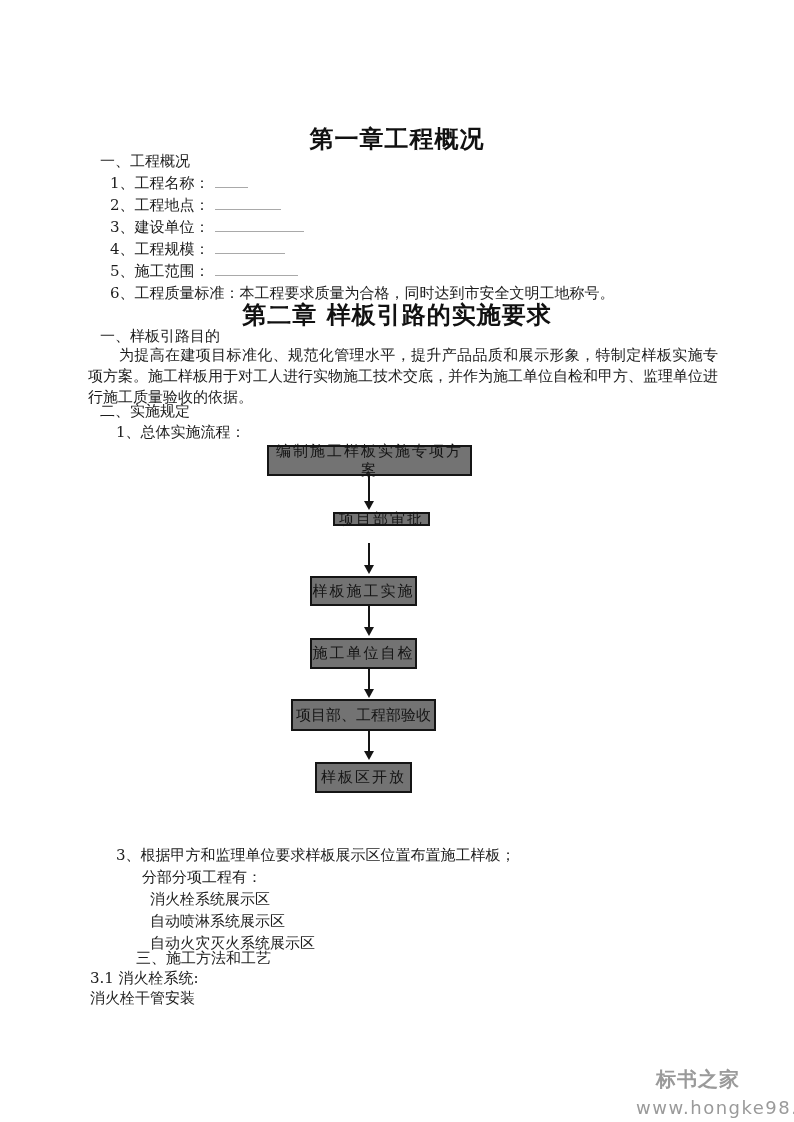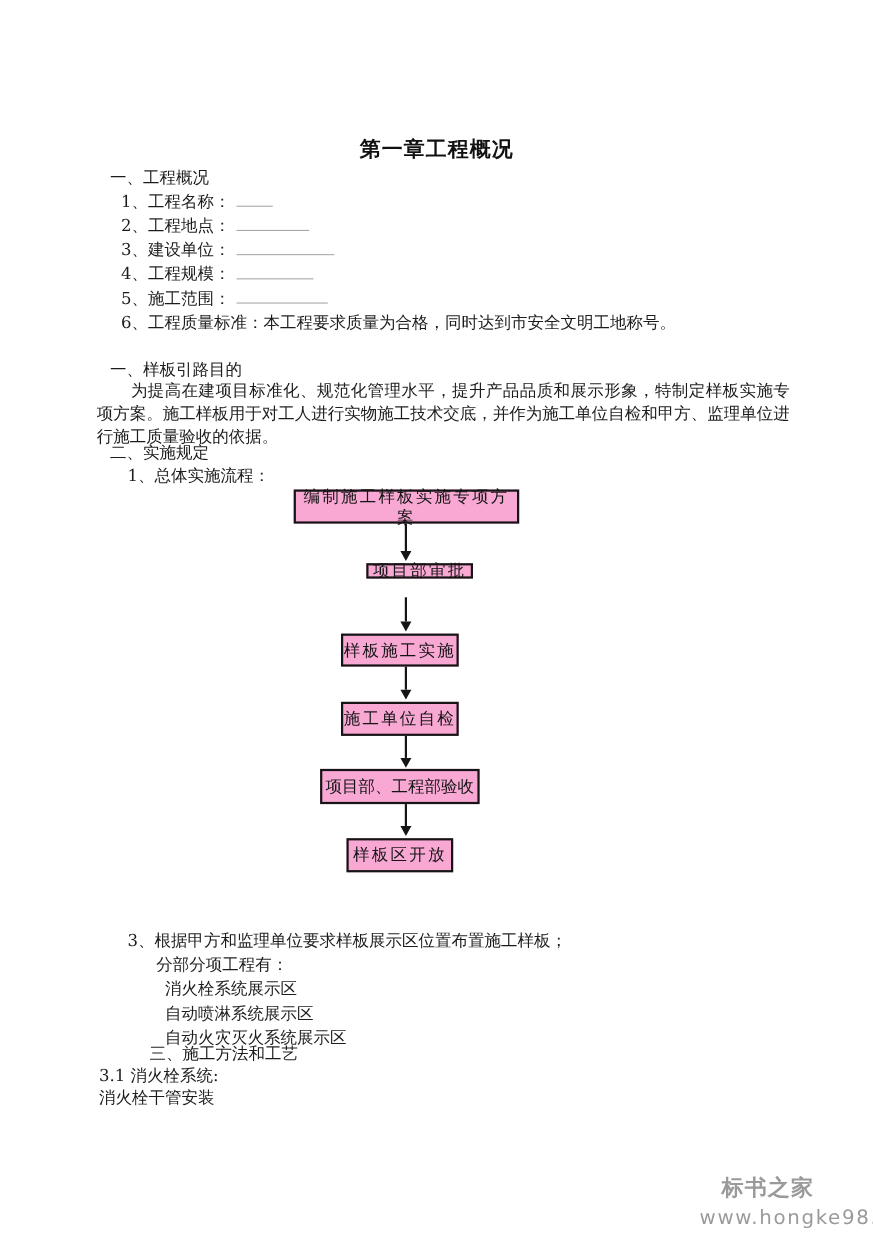--- a/index.html
+++ b/index.html
@@ -15,21 +15,21 @@
     margin:0 auto;
   }
   .abs { position:absolute; }
 
   
   .chapter-title {
     left:0; width:794px;
     text-align:center;
     font-family:"DejaVu Sans","Liberation Sans",sans-serif;
     font-weight:bold;
-    font-size:19px;
+    font-size:24px;
     color:#111;
     letter-spacing:1px;
   }
 
   
   .sec1 { left:90px; top:150px; line-height:22px; width:640px; }
   .lvl1 { margin-left:10px; }
   .lvl2 { margin-left:20px; }
   .field-row { white-space:nowrap; }
   .blank {
@@ -53,21 +53,21 @@
   }
 
   
   .flowchart { left:0; top:443px; width:794px; height:353px; }
   .fc-box {
     position:absolute;
     border:2px solid #151515;
     text-align:center;
     font-size:15px;
     color:#151515;
-    background:#f9a8d4;
+    background:#737373;
     display:flex; align-items:center; justify-content:center;
     letter-spacing:2px;
   }
   .fc-b1 { left:267px; top:2px;   width:205px; height:31px; }
   .fc-b2 { left:315px; top:69px;  width:97px;  height:14px;margin-left:18px; }
   .fc-b3 { left:310px; top:133px; width:107px; height:30px; }
   .fc-b4 { left:310px; top:195px; width:107px; height:31px; }
   .fc-b5 { left:291px; top:256px; width:145px; height:32px; letter-spacing:0; }
   .fc-b6 { left:315px; top:319px; width:97px;  height:31px; }
   .fc-arrow {
@@ -136,20 +136,21 @@
     <div class="lvl2 field-row">
       <span>4、工程规模：</span><span class="blank blank-4"></span>
     </div>
     <div class="lvl2 field-row">
       <span>5、施工范围：</span><span class="blank blank-5"></span>
     </div>
 
     <div class="lvl2">6、工程质量标准：本工程要求质量为合格，同时达到市安全文明工地称号。</div>
   </div>
 
+  <div class="abs chapter-title" style="top:299px;">第二章 样板引路的实施要求</div>
 
   <div class="abs" style="left:100px; top:327px;">一、样板引路目的</div>
 
   <div class="abs purpose-para">为提高在建项目标准化、规范化管理水平，提升产品品质和展示形象，特制定样板实施专项方案。施工样板用于对工人进行实物施工技术交底，并作为施工单位自检和甲方、监理单位进行施工质量验收的依据。</div>
 
   <div class="abs" style="left:100px; top:402px;">二、实施规定</div>
 
   <div class="abs" style="left:116px; top:423px;">1、总体实施流程：</div>
 
   <div class="abs flowchart">

